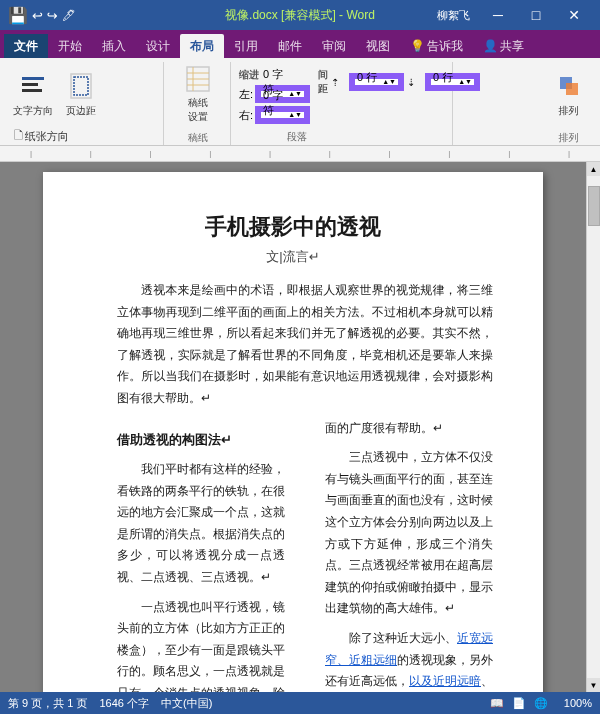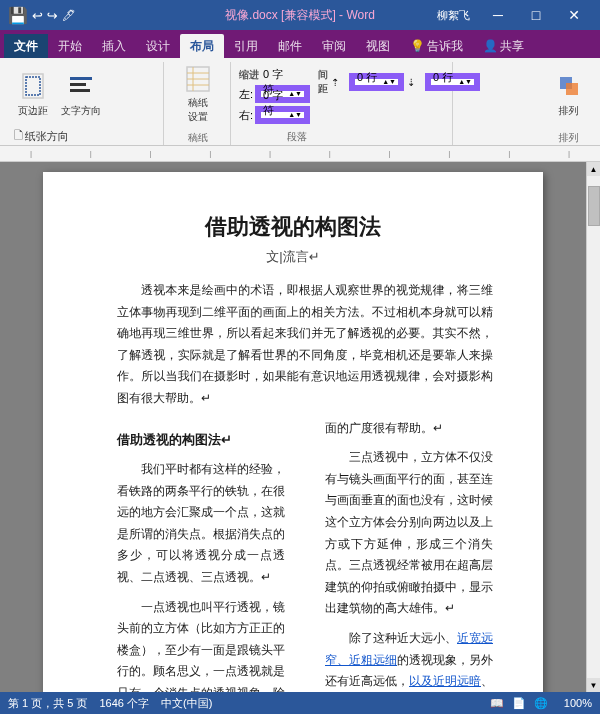--- a/index.html
+++ b/index.html
@@ -22,21 +22,21 @@
       padding: 0 8px;
       color: white;
     }
     .title-bar-left {
       display: flex;
       align-items: center;
       gap: 4px;
     }
     .title-bar-title {
       font-size: 12px;
-      color: #f9a8d4;
+      color: #bef264;
       flex: 1;
       text-align: left;
       position: absolute;
       left: 50%;
       transform: translateX(-50%);
     }
     .title-bar-controls {
       display: flex;
       gap: 2px;
       align-items: center;
@@ -318,35 +318,35 @@
   </div>
 </div>
 
 <div class="ribbon-content">
 
   <div class="ribbon-group" style="min-width:160px;">
     <div class="ribbon-group-content">
       <div class="ribbon-btn-large">
         <div class="ribbon-btn-icon">
           <svg width="28" height="28" viewBox="0 0 28 28">
-              <rect x="4" y="2" width="20" height="24" fill="none" stroke="#ccc" stroke-width="1.5"></rect>
-              <rect x="7" y="5" width="14" height="18" fill="none" stroke="#2b579a" stroke-width="1.5" stroke-dasharray="2,1"></rect>
-            </svg>
-        </div>
-        <span style="font-size:10px;">页边距</span>
-      </div>
-      <div class="ribbon-btn-large">
-        <div class="ribbon-btn-icon">
-          <svg width="28" height="28" viewBox="0 0 28 28">
               <rect x="3" y="5" width="22" height="3" fill="#2b579a"></rect>
               <rect x="3" y="11" width="16" height="3" fill="#333"></rect>
               <rect x="3" y="17" width="20" height="3" fill="#333"></rect>
             </svg>
         </div>
         <span style="font-size:10px;">文字方向</span>
+      </div>
+      <div class="ribbon-btn-large">
+        <div class="ribbon-btn-icon">
+          <svg width="28" height="28" viewBox="0 0 28 28">
+              <rect x="4" y="2" width="20" height="24" fill="none" stroke="#ccc" stroke-width="1.5"></rect>
+              <rect x="7" y="5" width="14" height="18" fill="none" stroke="#2b579a" stroke-width="1.5" stroke-dasharray="2,1"></rect>
+            </svg>
+        </div>
+        <span style="font-size:10px;">页边距</span>
       </div>
       <div style="display:flex;flex-direction:column;gap:2px;">
         <div class="ribbon-btn-small">
           <span>🗋</span>
           <span>纸张方向</span>
         </div>
         <div class="ribbon-btn-small">
           <span>📄</span>
           <span>纸张大小</span>
         </div>
@@ -449,21 +449,21 @@
         <span>|</span>
         <span>|</span>
     </div>
   </div>
 
   <div style="display:flex; flex:1; background:#808080; overflow:hidden;">
 
     <div style="flex:1; overflow:hidden; padding:10px 20px; display:flex; justify-content:center;">
       <div class="doc-page">
 
-        <div class="doc-title">借助透视的构图法</div>
+        <div class="doc-title">手机摄影中的透视</div>
         <div class="doc-subtitle">文|流言↵</div>
 
         <div class="doc-body">
           <p>透视本来是绘画中的术语，即根据人观察世界的视觉规律，将三维立体事物再现到二维平面的画面上的相关方法。不过相机本身就可以精确地再现三维世界，所以看起来我们并无了解透视的必要。其实不然，了解透视，实际就是了解看世界的不同角度，毕竟相机还是要靠人来操作。所以当我们在摄影时，如果能有意识地运用透视规律，会对摄影构图有很大帮助。↵</p>
 
           <div class="two-col">
             <div class="col-left">
               <p class="section-heading no-indent"><span class="bold-text">借助透视的构图法↵</span></p>
               <p>我们平时都有这样的经验，看铁路的两条平行的铁轨，在很远的地方会汇聚成一个点，这就是所谓的消失点。根据消失点的多少，可以将透视分成一点透视、二点透视、三点透视。↵</p>
               <p>一点透视也叫平行透视，镜头前的立方体（比如方方正正的楼盒），至少有一面是跟镜头平行的。顾名思义，一点透视就是只有一个消失点的透视视象，除了平行于镜头面的那一面，所有与镜头面</p>
@@ -484,21 +484,21 @@
       <div class="scrollbar-track">
         <div class="scrollbar-thumb"></div>
       </div>
       <div class="scrollbar-btn">▼</div>
     </div>
   </div>
 </div>
 
 <div class="status-bar">
   <div class="status-left">
-    <span>第 1 页，共 5 页</span>
+    <span>第 9 页，共 1 页</span>
     <span>1646 个字</span>
     <span>中文(中国)</span>
   </div>
   <div class="status-right">
     <span title="阅读视图" style="cursor:pointer;">📖</span>
     <span title="页面视图" style="cursor:pointer;">📄</span>
     <span title="Web视图" style="cursor:pointer;">🌐</span>
     <span style="margin-left:8px;">100%</span>
   </div>
 </div>

